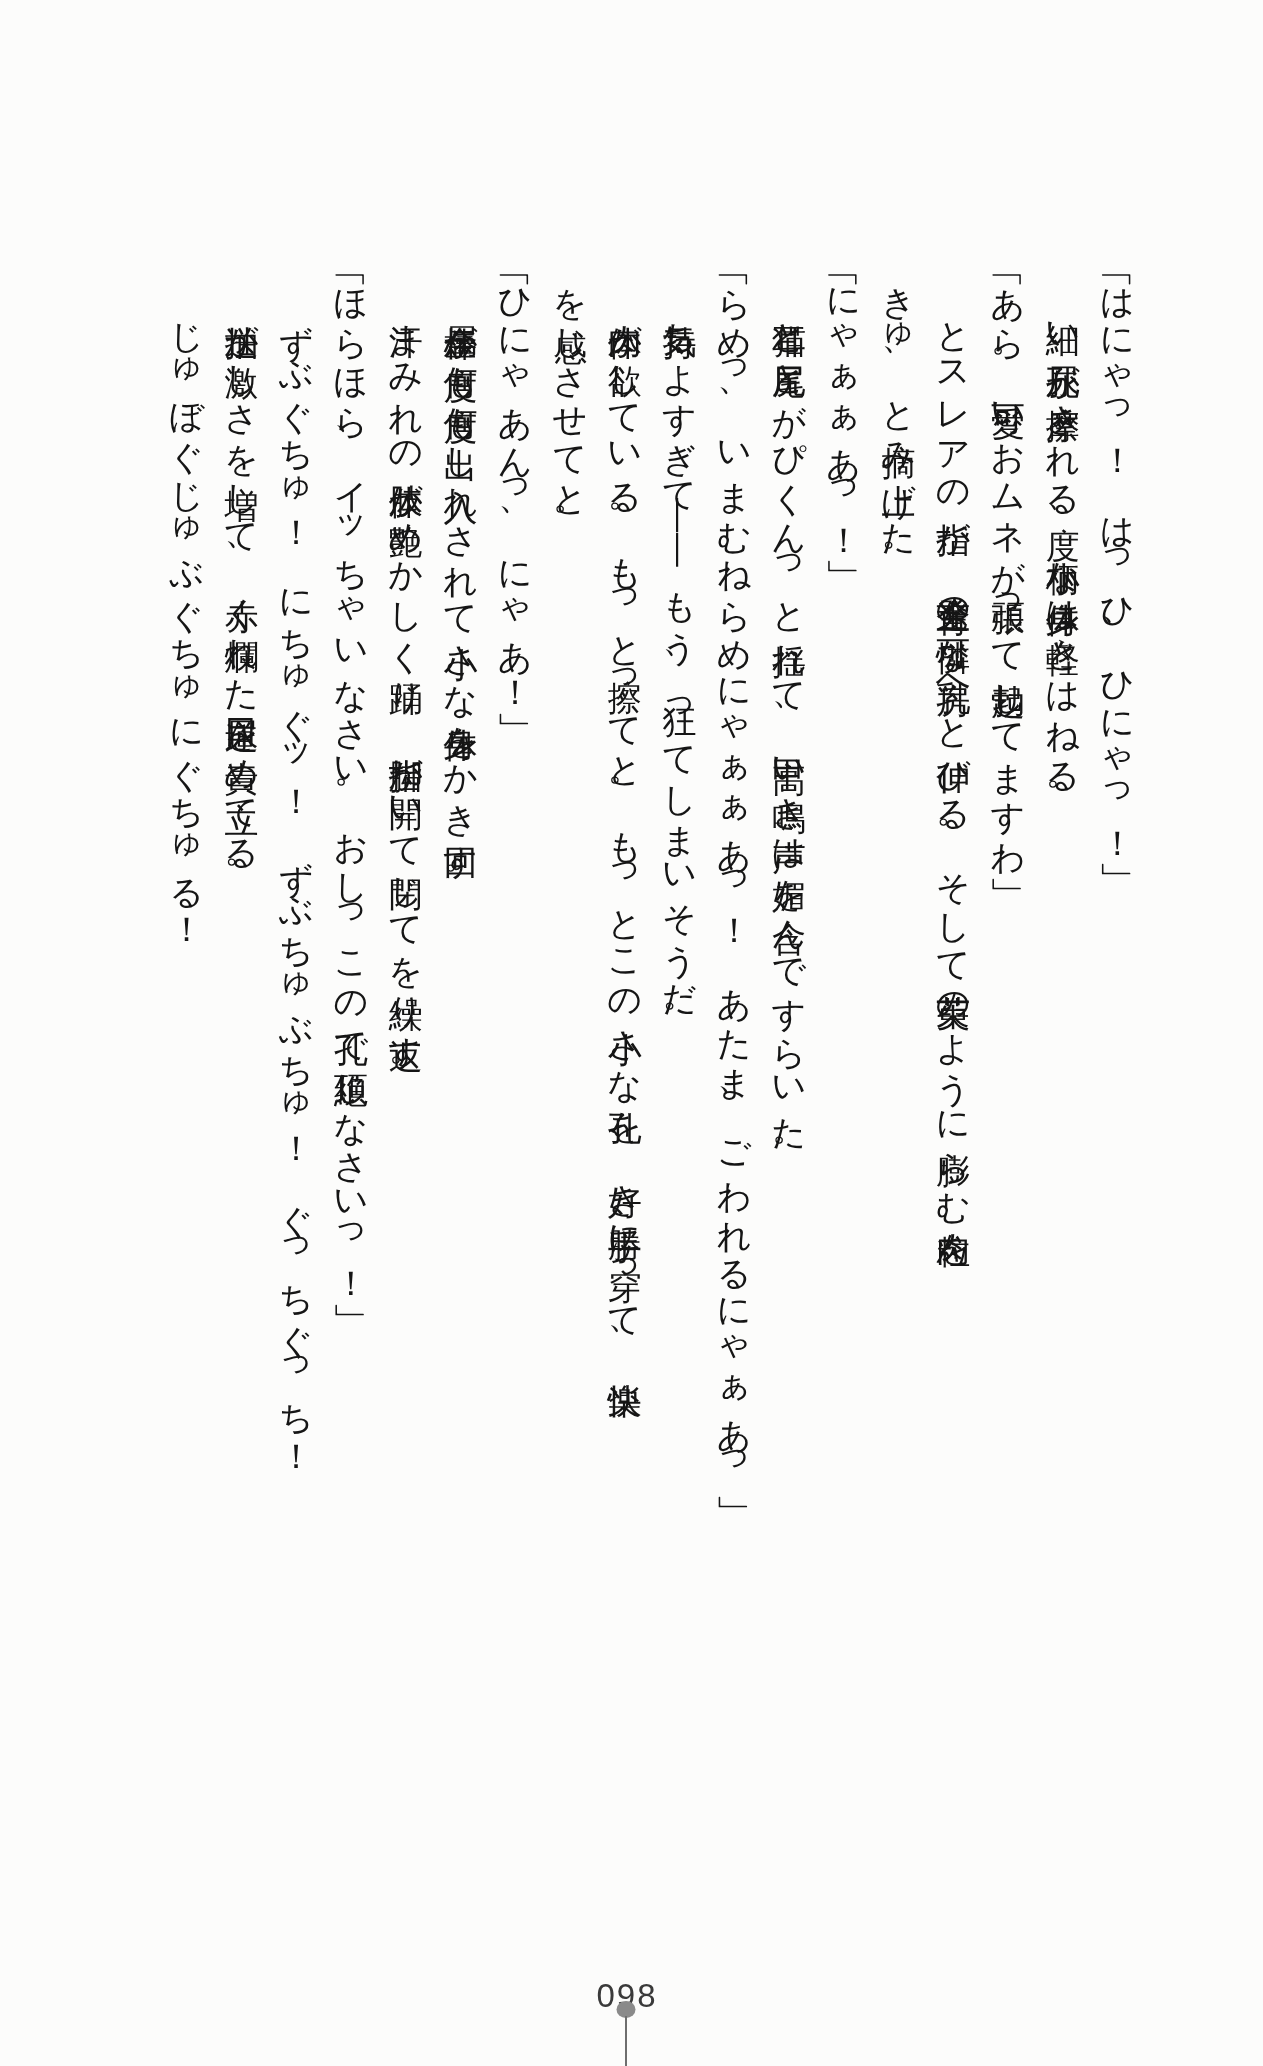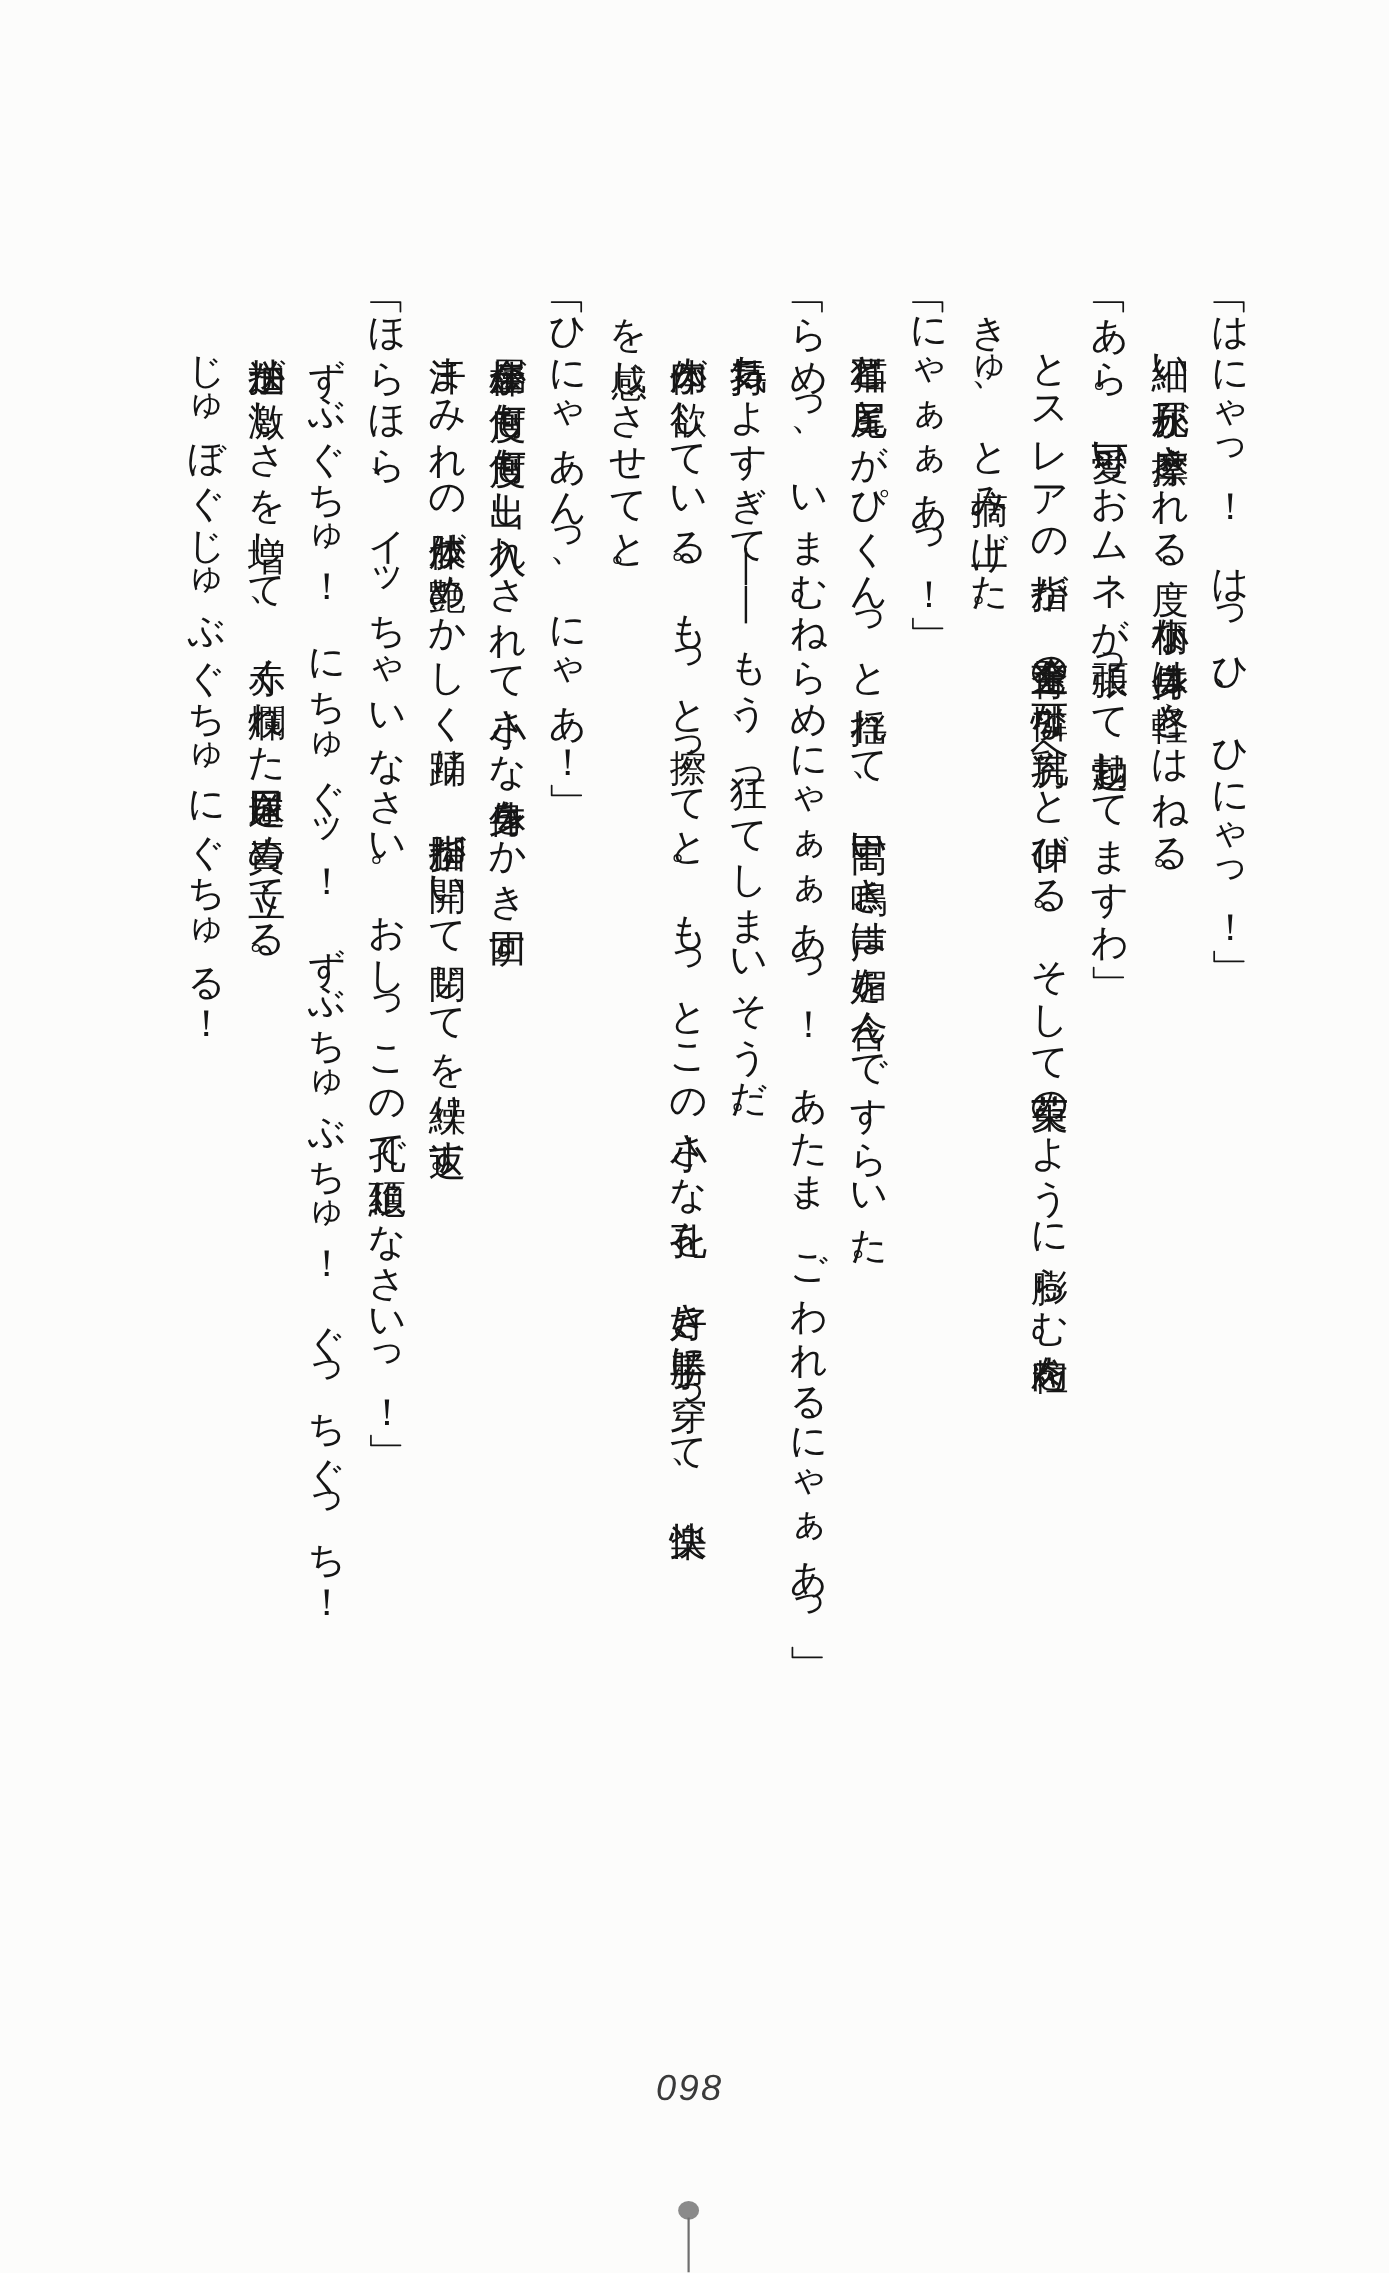--- a/index.html
+++ b/index.html
@@ -35,30 +35,29 @@
     margin: 0;
     padding: 0;
     white-space: nowrap; 
   }
   .line.indent {
     text-indent: 34.7px; 
   }
   
   .folio {
     position: absolute;
-    top: 1881px;
+    top: 1979px;
     left: 627px;
     transform: translateX(-50%);
     font-family: "Liberation Sans", "DejaVu Sans", sans-serif;
     font-size: 33px;
     font-weight: 300;
     letter-spacing: 2px;
     color: #3a3a3a;
     line-height: 1;
-    font-style: italic;
   }
   .folio-dot {
     position: absolute;
     top: 2001px;
     left: 626px;
     transform: translateX(-50%);
     width: 19px;
     height: 17px;
     border-radius: 50%;
     background: #8a8a8a;

